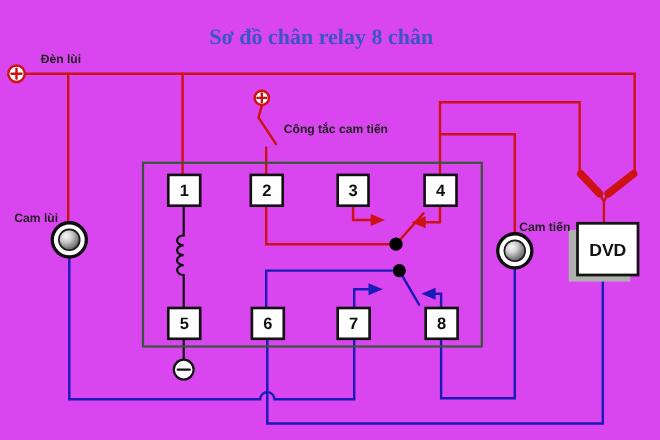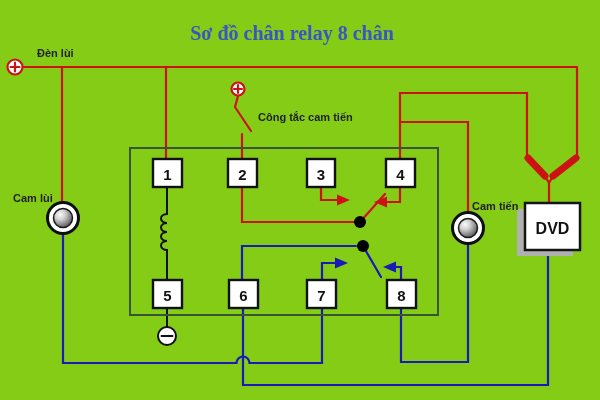--- a/index.html
+++ b/index.html
@@ -1,16 +1,16 @@
 <!DOCTYPE html>
 <html><head>
 <meta charset="utf-8">
 <style>
   html,body { margin:0; padding:0; background:#ffffff; }
-  .stage { width:600px; height:400px; position:relative; background:#84cc16; overflow:hidden; }
+  .stage { width:600px; height:400px; position:relative; background:#d946ef; overflow:hidden; }
   svg { display:block; }
   .page-title { font-family:"Liberation Serif", serif; font-size:20px; font-weight:bold; }
   .lbl { font-family:"Liberation Sans", sans-serif; font-size:11px; font-weight:bold; }
   .pin-num { font-family:"Liberation Sans", sans-serif; font-size:15px; font-weight:bold; fill:#111; }
   .dvd-lbl { font-family:"Liberation Sans", sans-serif; font-size:16px; font-weight:bold; fill:#111; }
 </style>
 </head>
 <body>
 
 <div class="stage">

